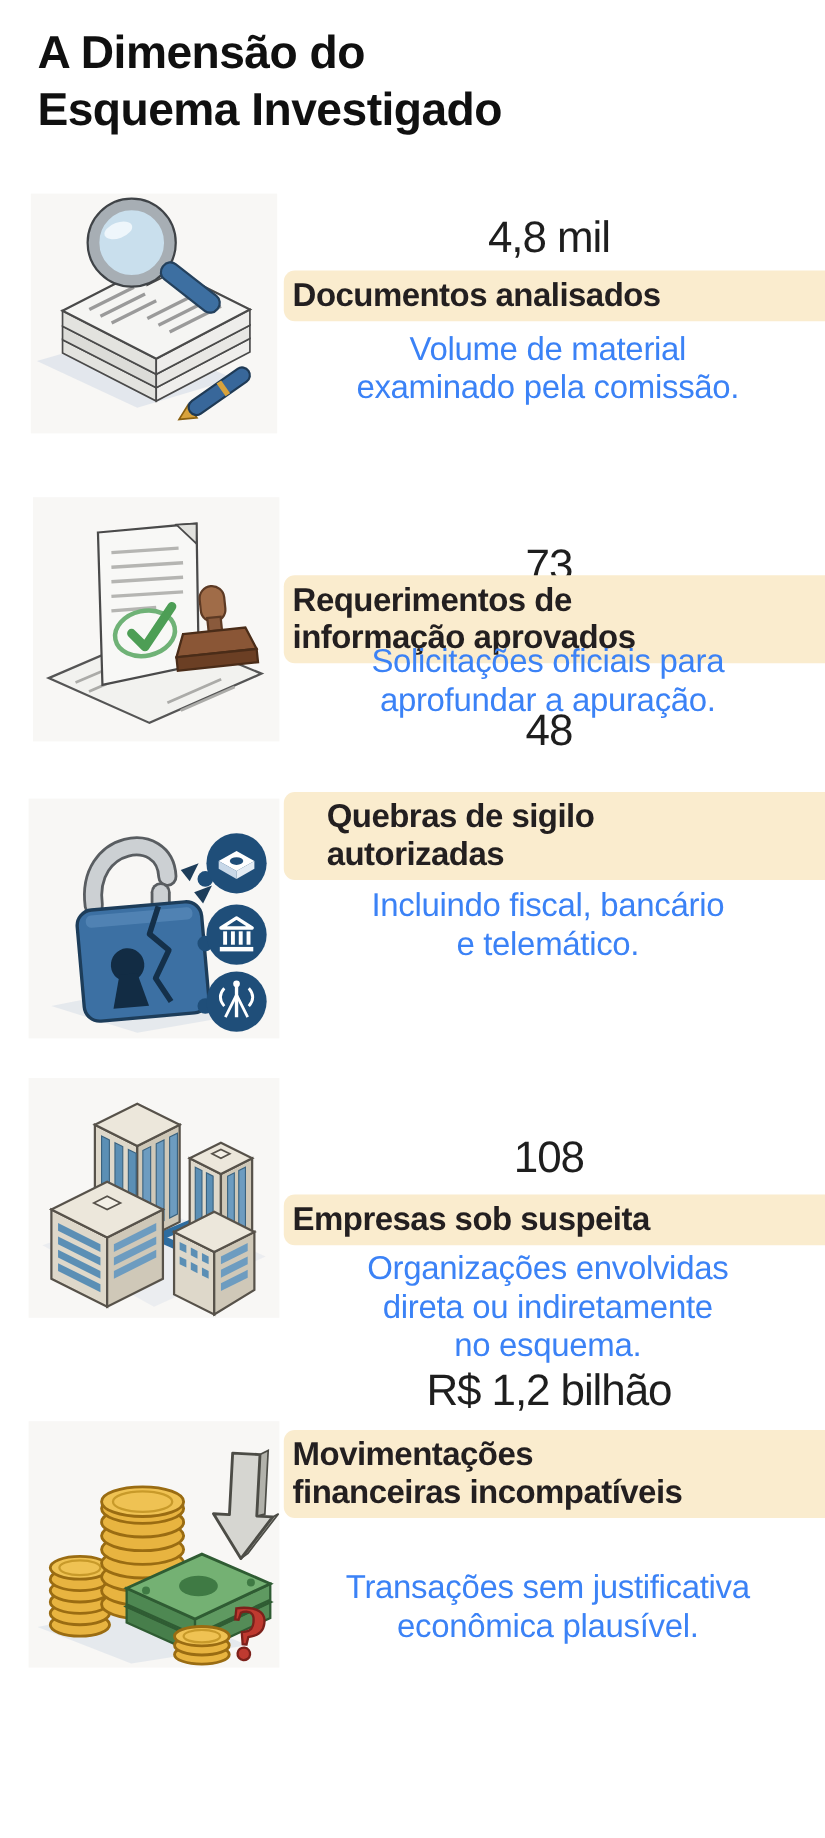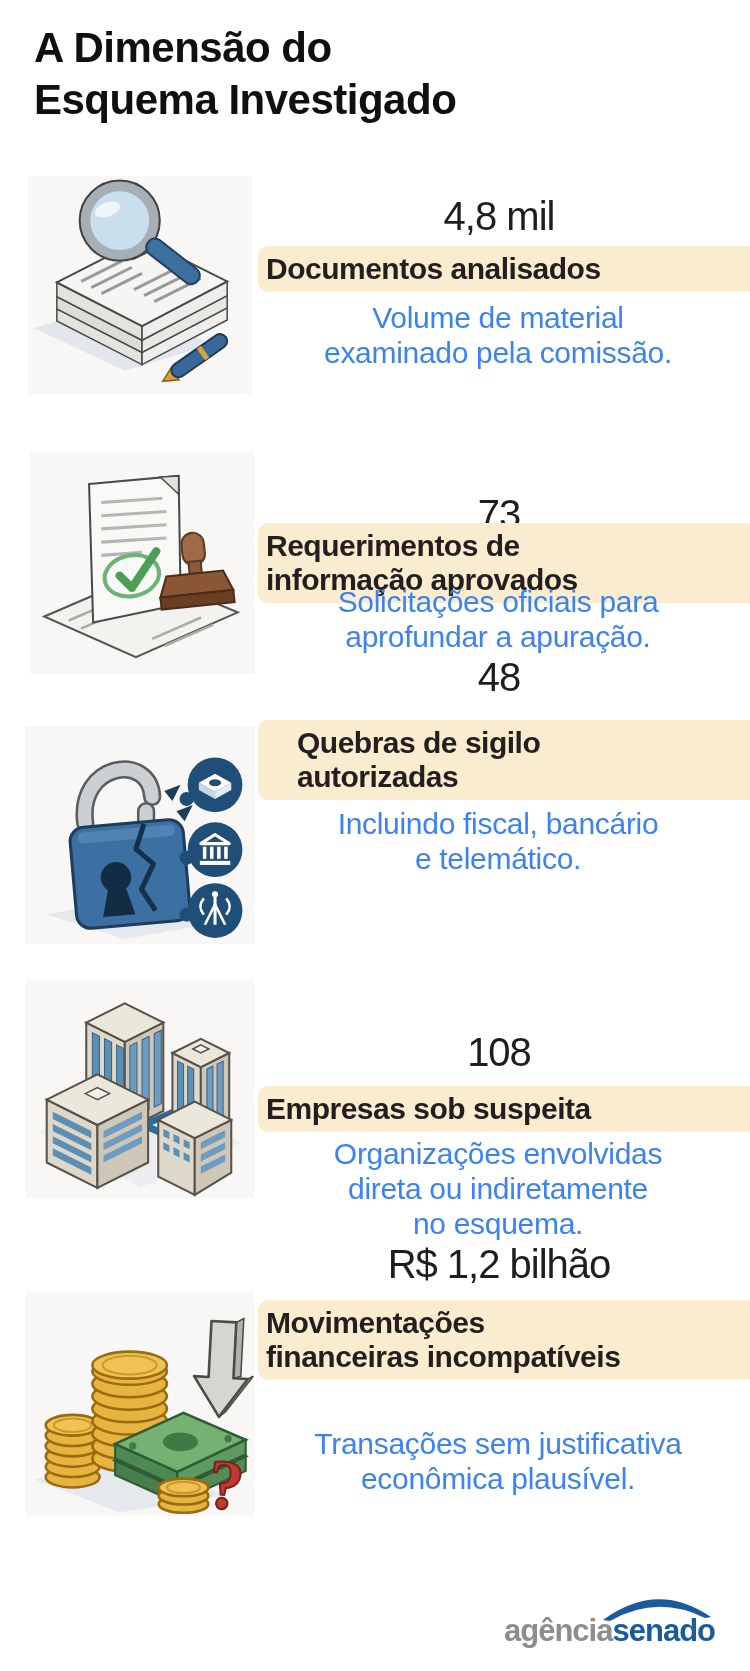--- a/index.html
+++ b/index.html
@@ -30,21 +30,21 @@
     position:absolute;left:246px;width:504px;text-align:center;
     font-size:30px;line-height:35px;font-weight:400;color:#3b82f6;
     white-space:pre-line;letter-spacing:-0.3px;
   }
   
   .s1 .icon-box{left:28px;top:176px;}
   .s1 .num{top:188px;} .s1 .bar{top:246px;} .s1 .desc{top:300px;}
   .s2 .icon-box{left:30px;top:452px;height:222px;}
   .s2 .num{top:438px;margin-top:48px;} .s2 .bar{top:496px;margin-top:27px;} .s2 .desc{top:584px;}
   .s3 .icon-box{left:26px;top:726px;width:228px;}
-  .s3 .num{top:649px;text-align:center;} .s3 .bar{top:720px;padding-left:39px;} .s3 .desc{top:806px;}
+  .s3 .num{top:636px;text-align:center;} .s3 .bar{top:720px;padding-left:39px;} .s3 .desc{top:806px;}
   .s4 .icon-box{left:26px;top:980px;width:228px;}
   .s4 .num{top:1024px;} .s4 .bar{top:1086px;} .s4 .desc{top:1136px;}
   .s5 .icon-box{left:26px;top:1292px;width:228px;height:224px;}
   .s5 .num{top:1236px;} .s5 .bar{top:1300px;} .s5 .desc{top:1426px;}
   
   .logo{
     position:absolute;top:1594px;right:35px;height:64px;text-align:right;
   }
   .logo .arc{position:absolute;top:0;right:2px;width:112px;height:28px;}
   .logo .words{
@@ -343,22 +343,14 @@
     </div>
     <div class="num">R$ 1,2 bilhão</div>
     <div class="bar">
       <div class="bar-label">Movimentações
 financeiras incompatíveis</div>
     </div>
     <div class="desc">Transações sem justificativa
 econômica plausível.</div>
   </div>
 
-  <div class="logo">
-    <svg class="arc" viewBox="0 0 112 28">
-      <path d="M2,26 Q56,-14 110,23 L104,24 Q56,0 9,27 Z" fill="#1c5aa0"></path>
-    </svg>
-    <div class="words">
-      <span class="w-gray">agência</span><span class="w-blue">senado</span>
-    </div>
-  </div>
 
 </div>
 
 </body></html>

